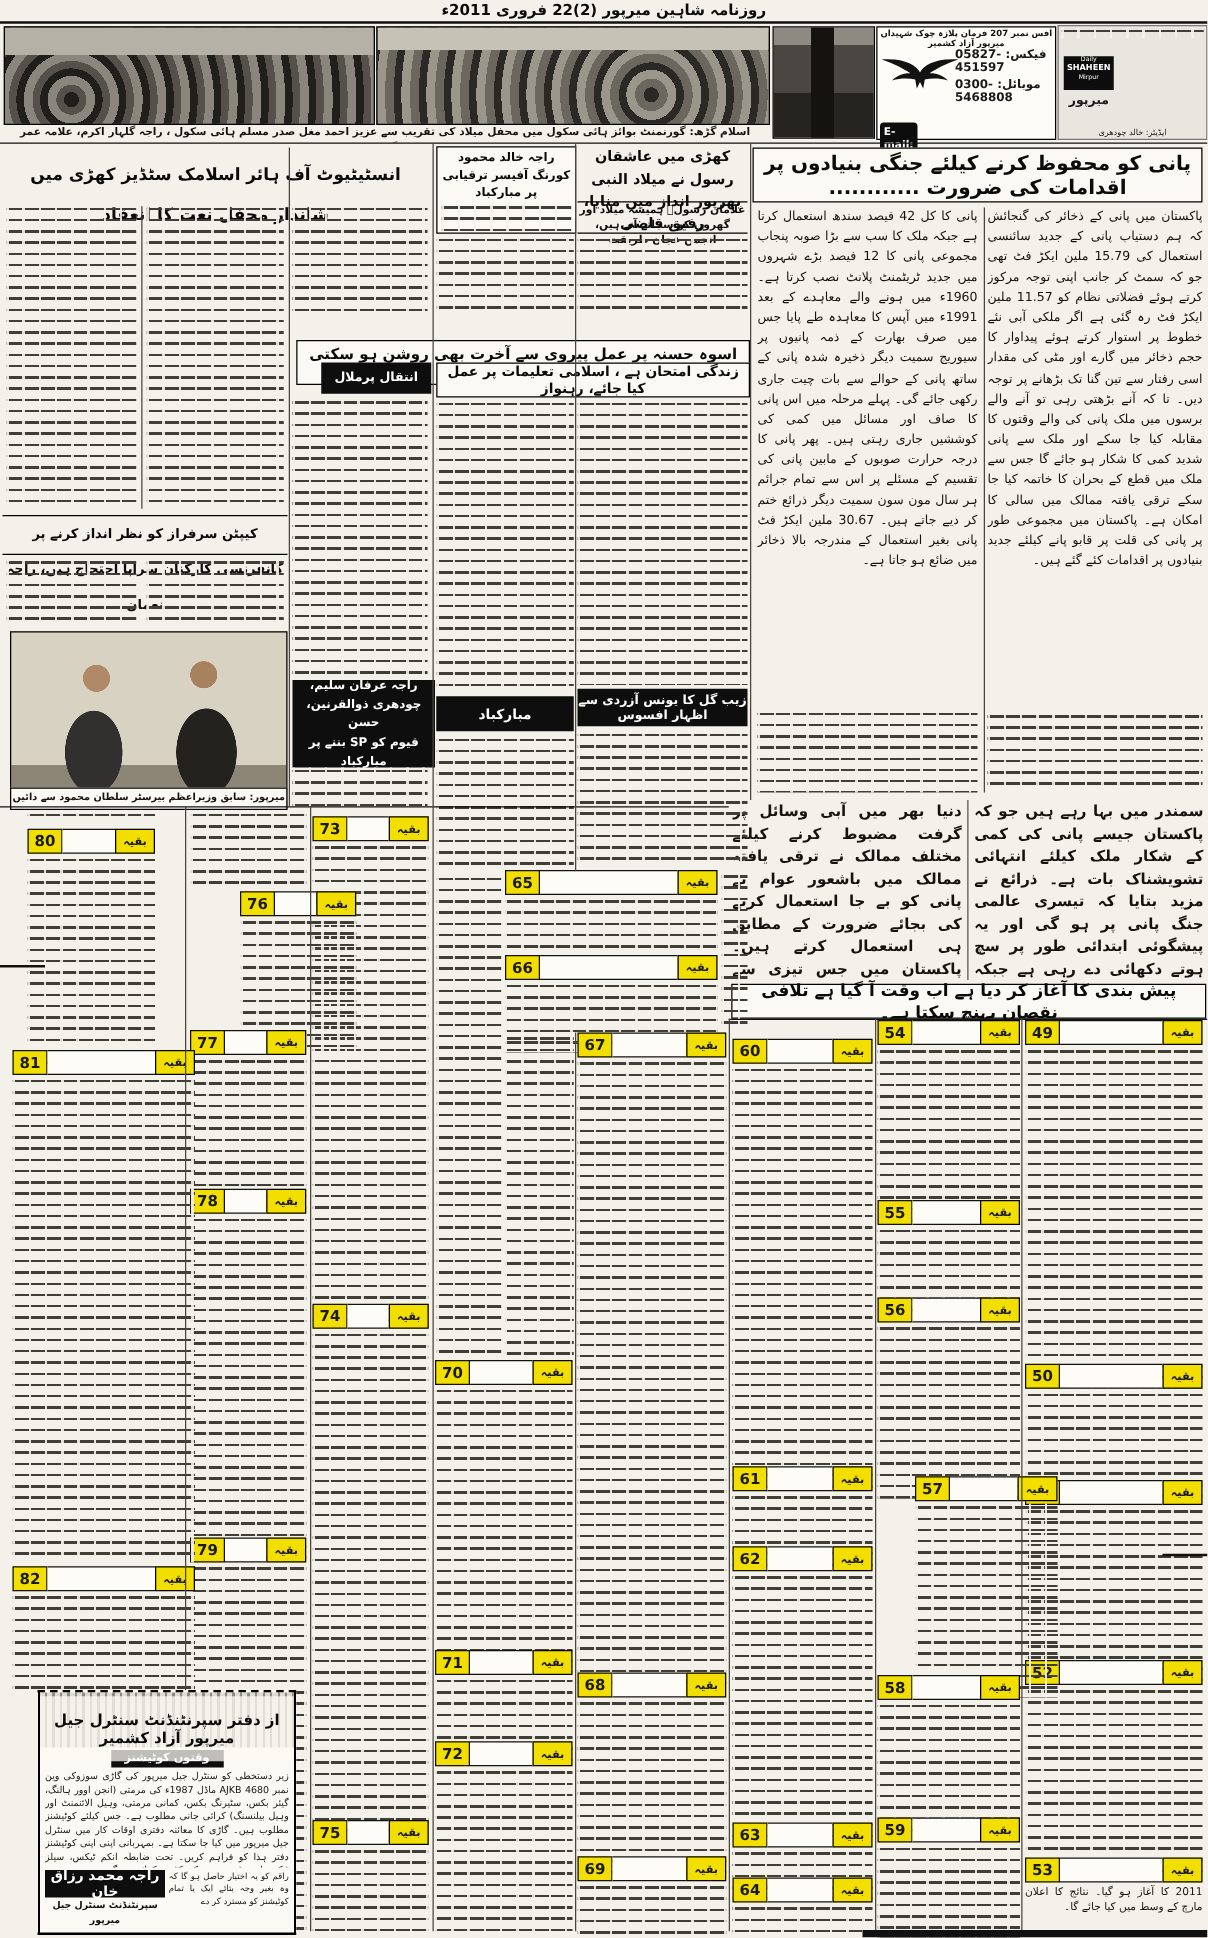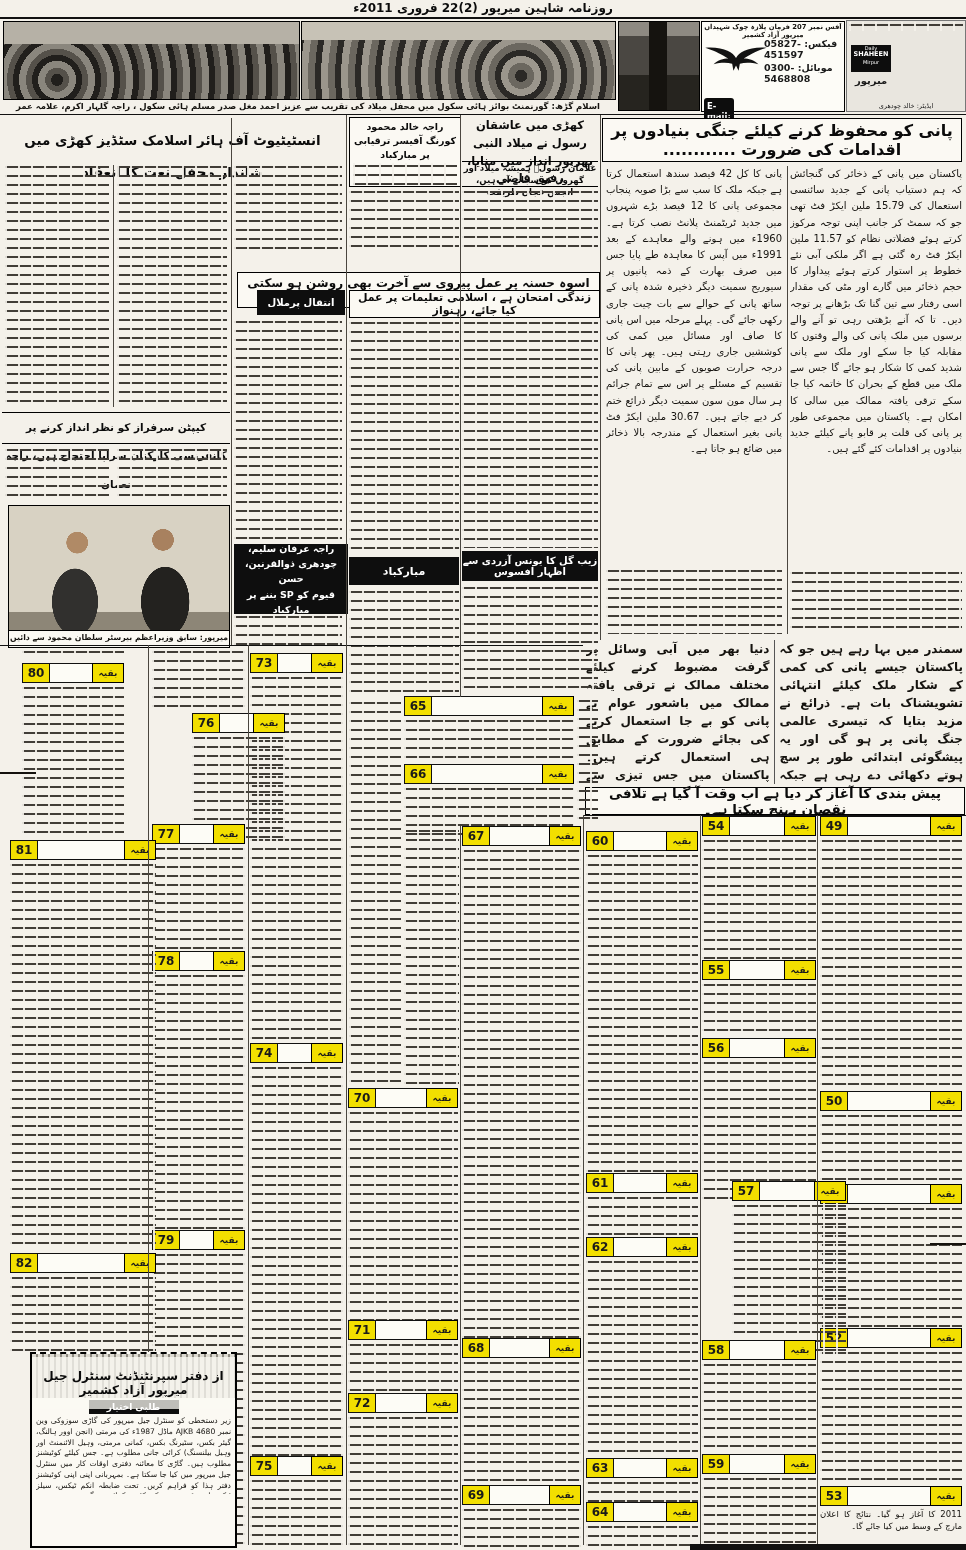--- a/index.html
+++ b/index.html
@@ -446,19 +446,26 @@
 <div class="abs vline" style="left:583px;top:815px;height:730px;"></div>
 <div class="abs vline" style="left:700px;top:815px;height:730px;"></div>
 <div class="abs vline" style="left:817px;top:815px;height:730px;"></div>
 <div class="abs vline" style="left:148px;top:645px;height:707px;"></div>
 <div class="abs vline" style="left:248px;top:645px;height:900px;"></div>
 
 <div class="abs" style="left:30px;top:1352px;width:203px;height:192px;border:2px solid #000;background:#fbf9f3;border-top-style:dashed;">
   <div class="stripe-head" style="height:44px;display:flex;align-items:center;justify-content:center;">
     <span class="hl" style="font-size:12px;background:rgba(251,249,243,.75);padding:12px 3px;margin-top:14px;">از دفتر سپرنٹنڈنٹ سنٹرل جیل میرپور آزاد کشمیر</span>
   </div>
-  <div class="bar" style="width:90px;height:14px;margin:2px auto;font-size:9px;">طلبی اختیار</div>
+  <div class="bar" style="width:90px;height:14px;margin:2px auto;font-size:9px;">وقتوں کوٹیشنز</div>
   <div class="real" style="margin:2px 4px;height:78px;font-size:7.6px;line-height:1.42;">زیر دستخطی کو سنٹرل جیل میرپور کی گاڑی سوزوکی وین نمبر AJKB 4680 ماڈل 1987ء کی مرمتی (انجن اوور ہالنگ، گیئر بکس، سٹیرنگ بکس، کمانی مرمتی، وہیل الائنمنٹ اور وہیل بیلنسنگ) کرائی جانی مطلوب ہے۔ جس کیلئے کوٹیشنز مطلوب ہیں۔ گاڑی کا معائنہ دفتری اوقات کار میں سنٹرل جیل میرپور میں کیا جا سکتا ہے۔ بمہربانی اپنی اپنی کوٹیشنز دفتر ہذا کو فراہم کریں۔ تحت ضابطہ انکم ٹیکس، سیلز ٹیکس اور چٹہ و تجربہ کی کٹوتی کرائی ہو گی۔</div>
+  <div style="display:flex;align-items:stretch;gap:3px;margin:0 4px;">
+    <div style="flex:1;">
+      <div class="bar" style="height:22px;font-size:11px;">راجہ محمد رزاق خان</div>
+      <div class="hl" style="font-size:7.5px;line-height:1.6;">سپرنٹنڈنٹ سنٹرل جیل میرپور</div>
+    </div>
+    <div class="real" style="flex:1;font-size:6.8px;line-height:1.5;">راقم کو یہ اختیار حاصل ہو گا کہ وہ بغیر وجہ بتائے ایک یا تمام کوٹیشنز کو مسترد کر دے</div>
+  </div>
 </div>
 
 <div class="fold" style="left:0;top:772px;width:36px;"></div>
 <div class="fold" style="left:930px;top:1243px;width:36px;"></div>
 <div class="abs rule" style="left:690px;top:1544px;width:276px;height:6px;"></div>
 
 </body></html>

